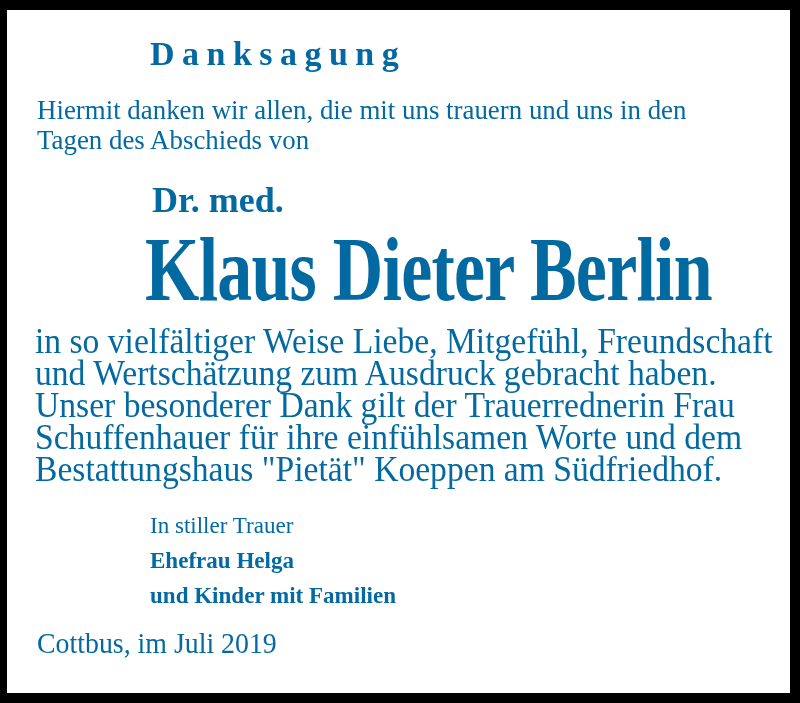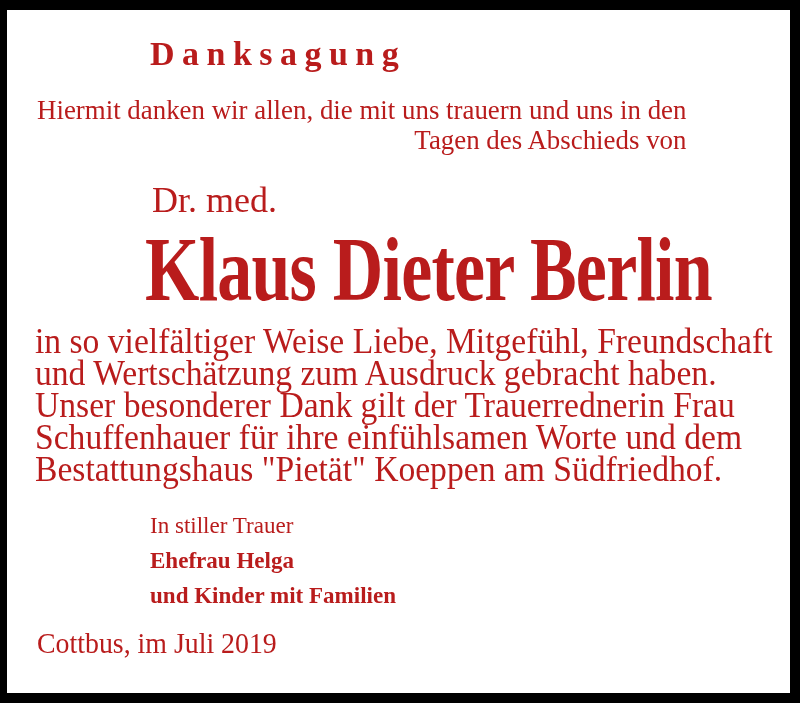--- a/index.html
+++ b/index.html
@@ -11,21 +11,21 @@
     position: relative;
     width: 800px;
     height: 703px;
     box-sizing: border-box;
     border-style: solid;
     border-color: #000000;
     border-width: 10px 10px 10px 7px;
     background: #ffffff;
     overflow: hidden;
     font-family: "Liberation Serif", "DejaVu Serif", serif;
-    color: #b91c1c;
+    color: #0369a1;
   }
   .abs { position: absolute; }
   .nowrap { white-space: nowrap; }
   .cond {
     transform: scaleX(0.96);
     transform-origin: 0 50%;
     white-space: nowrap;
   }
   .title {
     left: 143px;
@@ -33,28 +33,27 @@
     font-size: 34px;
     line-height: 34px;
     font-weight: bold;
     letter-spacing: 0.22em;
   }
   .intro {
     left: 30px;
     top: 85px;
     font-size: 28px;
     line-height: 30px;
-    text-align: right;
   }
   .honorific {
     left: 145px;
     top: 172px;
     font-size: 36px;
     line-height: 36px;
-    font-weight: normal;
+    font-weight: bold;
   }
   .deceased {
     left: 138px;
     top: 213px;
     font-size: 92px;
     line-height: 92px;
     font-weight: bold;
     white-space: nowrap;
     transform: scaleX(0.76);
     transform-origin: 0 50%;

